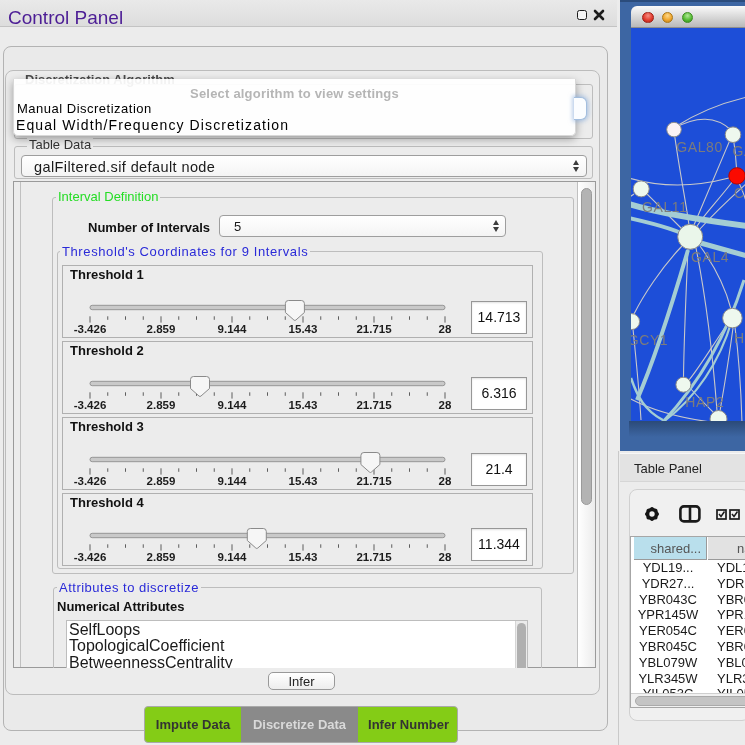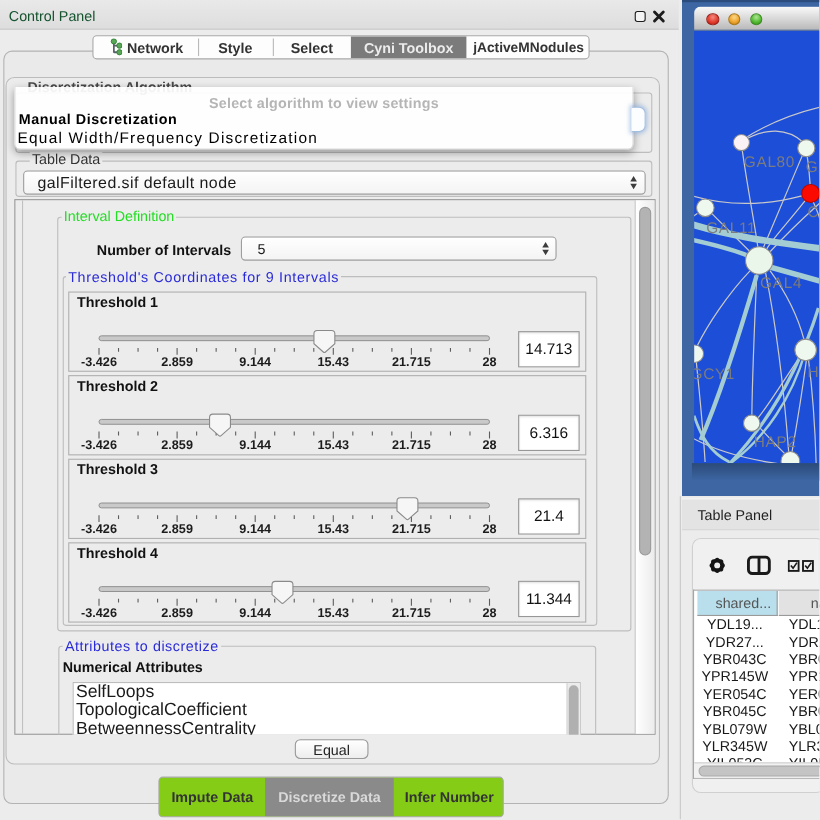--- a/index.html
+++ b/index.html
@@ -19,46 +19,30 @@
 .valbox{position:absolute;left:408px;top:34.5px;width:56px;height:33px;background:#fff;border:1px solid #979797;box-shadow:inset 0 1px 2px rgba(0,0,0,0.12);font-size:14px;color:#111;text-align:center;line-height:31px}
 .cell{white-space:nowrap;overflow:hidden}
 </style>
 </head>
 <body>
 <div id="root">
 
 <div class="a" style="left:0;top:0;width:617px;height:745px;background:#ececec"></div>
 
 <div class="a" style="left:0;top:0;width:617px;height:27px;background:linear-gradient(#e9e9e9,#dddddd);border-bottom:1px solid #c3c3c3"></div>
-<div class="a" style="left:8px;top:7px;font-size:13px;color:#14532d">Control Panel</div>
+<div class="a" style="left:8px;top:7px;font-size:19px;color:#4c1d95">Control Panel</div>
 <div class="a" style="left:577px;top:10px;width:10px;height:10px;border:1.6px solid #1c1c1c;border-radius:2.5px;background:#f4f4f4"></div>
 <svg class="a" style="left:593px;top:9px" width="12" height="12" viewBox="0 0 12 12">
       <path d="M2 2 L10 10 M10 2 L2 10" stroke="#1c1c1c" stroke-width="2.6" stroke-linecap="round"></path>
     </svg>
 
 <div class="a" style="left:3px;top:46px;width:605px;height:685px;background:#eaeaea;border:1px solid #b3b3b3;border-radius:8px"></div>
 
 <div class="a" style="left:5px;top:70px;width:595px;height:625px;background:#ececec;border:1px solid #bcbcbc;border-radius:8px"></div>
 
-<div class="a" style="left:84px;top:32px;width:452px;height:22px;background:#fdfdfd;border:1px solid #a9a9a9;border-radius:4px;overflow:hidden">
-  <div class="tseg" style="left:0;width:95px">
-    <svg width="13" height="16" viewBox="0 0 13 16" style="margin-right:4px">
-          <path d="M5.5 3 V13 M5.5 6.5 H10 M5.5 12.5 H10" stroke="#5a5f6e" stroke-width="1.6" fill="none"></path>
-          <circle cx="5.5" cy="2.6" r="2.4" fill="#57a757" stroke="#2e7d32" stroke-width="0.8"></circle>
-          <circle cx="10.6" cy="6.5" r="2.4" fill="#57a757" stroke="#2e7d32" stroke-width="0.8"></circle>
-          <circle cx="10.6" cy="12.5" r="2.4" fill="#57a757" stroke="#2e7d32" stroke-width="0.8"></circle>
-        </svg>
-    Network</div>
-  <div class="sep" style="left:95px"></div>
-  <div class="tseg" style="left:95px;width:68px">Style</div>
-  <div class="sep" style="left:163px"></div>
-  <div class="tseg" style="left:163px;width:71px">Select</div>
-  <div class="tseg" style="left:234px;width:105px;background:#7b7b7b;color:#ececec">Cyni Toolbox</div>
-  <div class="tseg" style="left:339px;width:113px;font-size:12.5px">jActiveMNodules</div>
-</div>
 
 <div class="grp" style="left:14px;top:84px;width:579px;height:55px"></div>
 
 <div class="a" style="left:25px;top:72px;font-size:13px;font-weight:bold;color:#4a4a4a">Discretization Algorithm</div>
 
 <div class="grp" style="left:14px;top:146px;width:579px;height:32.5px"></div>
 <div class="grplbl" style="left:27px;top:138px;color:#333">Table Data</div>
 <div class="combo" style="left:21px;top:155px;width:566px;height:22px">
       <span style="position:absolute;left:12px;top:2.5px;font-size:14.5px;letter-spacing:0.4px">galFiltered.sif default node</span>
     </div>
@@ -253,31 +237,31 @@
   <div class="grplbl" style="left:57px;top:581px;color:#2a2ad8;letter-spacing:0.5px">Attributes to discretize</div>
   <div class="a" style="left:57px;top:599px;font-size:13px;font-weight:bold;color:#111">Numerical Attributes</div>
   <div class="a" style="left:66px;top:619.5px;width:462px;height:90px;background:#fff;border:1px solid #bdbdbd">
     <div style="padding:1px 0 0 2px;font-size:16px;color:#1a1a1a;line-height:16.5px">SelfLoops<br>TopologicalCoefficient<br>BetweennessCentrality<br>NeighborhoodConnectivity</div>
     <div class="a" style="right:0;top:0;width:12px;height:100%;background:#ebebeb;border-left:1px solid #d5d5d5"></div>
     <div class="a" style="right:1.5px;top:2px;width:9px;height:86px;background:#b0b0b0;border-radius:5px"></div>
   </div>
  </div>
 </div>
 
-<div class="a" style="left:268px;top:672px;width:67px;height:18px;background:linear-gradient(#ffffff,#ededed);border:1px solid #999;border-radius:5px;text-align:center;font-size:13px;color:#222;line-height:17px">Equal</div>
+<div class="a" style="left:268px;top:672px;width:67px;height:18px;background:linear-gradient(#ffffff,#ededed);border:1px solid #999;border-radius:5px;text-align:center;font-size:13px;color:#222;line-height:17px">Infer</div>
 
 <div class="a" style="left:144px;top:706px;width:314px;height:37px;background:#84cc16;border:1px solid #a9a9a9;border-radius:4px;overflow:hidden">
   <div class="tseg" style="left:0;width:96px">Impute Data</div>
   <div class="tseg" style="left:96px;width:117px;background:#8a8a8a;color:#d9d9d9">Discretize Data</div>
   <div class="tseg" style="left:213px;width:101px">Infer Number</div>
 </div>
 
 <div class="a" style="left:13px;top:79px;width:563px;height:57px;background:rgba(255,255,255,0.93);border:1px solid #d8d8d8;border-top:none;border-radius:0 0 5px 5px;box-shadow:0 3px 8px rgba(0,0,0,0.35)">
   <div style="text-align:center;margin-top:7px;font-size:13px;font-weight:600;letter-spacing:0.2px;color:#b5b5b5">Select algorithm to view settings</div>
-  <div style="position:absolute;left:3px;top:22px;font-size:13px;font-weight:bold;letter-spacing:0.5px;color:#000">Manual Discretization</div>
+  <div style="position:absolute;left:3px;top:22px;font-size:13px;font-weight:normal;letter-spacing:0.5px;color:#000">Manual Discretization</div>
   <div style="position:absolute;left:2px;top:37.5px;font-size:14px;letter-spacing:1.1px;color:#000">Equal Width/Frequency Discretization</div>
 </div>
 <div class="a" style="left:574px;top:97px;width:13px;height:23px;background:#fbfdff;border:1.5px solid #a3bede;border-left:none;border-radius:0 6px 6px 0;box-shadow:0 0 4px 1.5px rgba(120,162,216,0.55)"></div>
 
 <div class="a" style="left:620px;top:0;width:125px;height:451px;background:#3d66a3"></div>
 <div class="a" style="left:620px;top:0;width:125px;height:2px;background:#2b4c7c"></div>
 
 <div class="a" style="left:629px;top:421px;width:116px;height:16px;background:linear-gradient(#2b4a78,#3d66a3)"></div>
 
 <div class="a" style="left:631px;top:6px;width:114px;height:22px;background:linear-gradient(#fafafa,#b9b9b9);border-radius:6px 0 0 0;border-bottom:1px solid #8e8e8e"></div>

